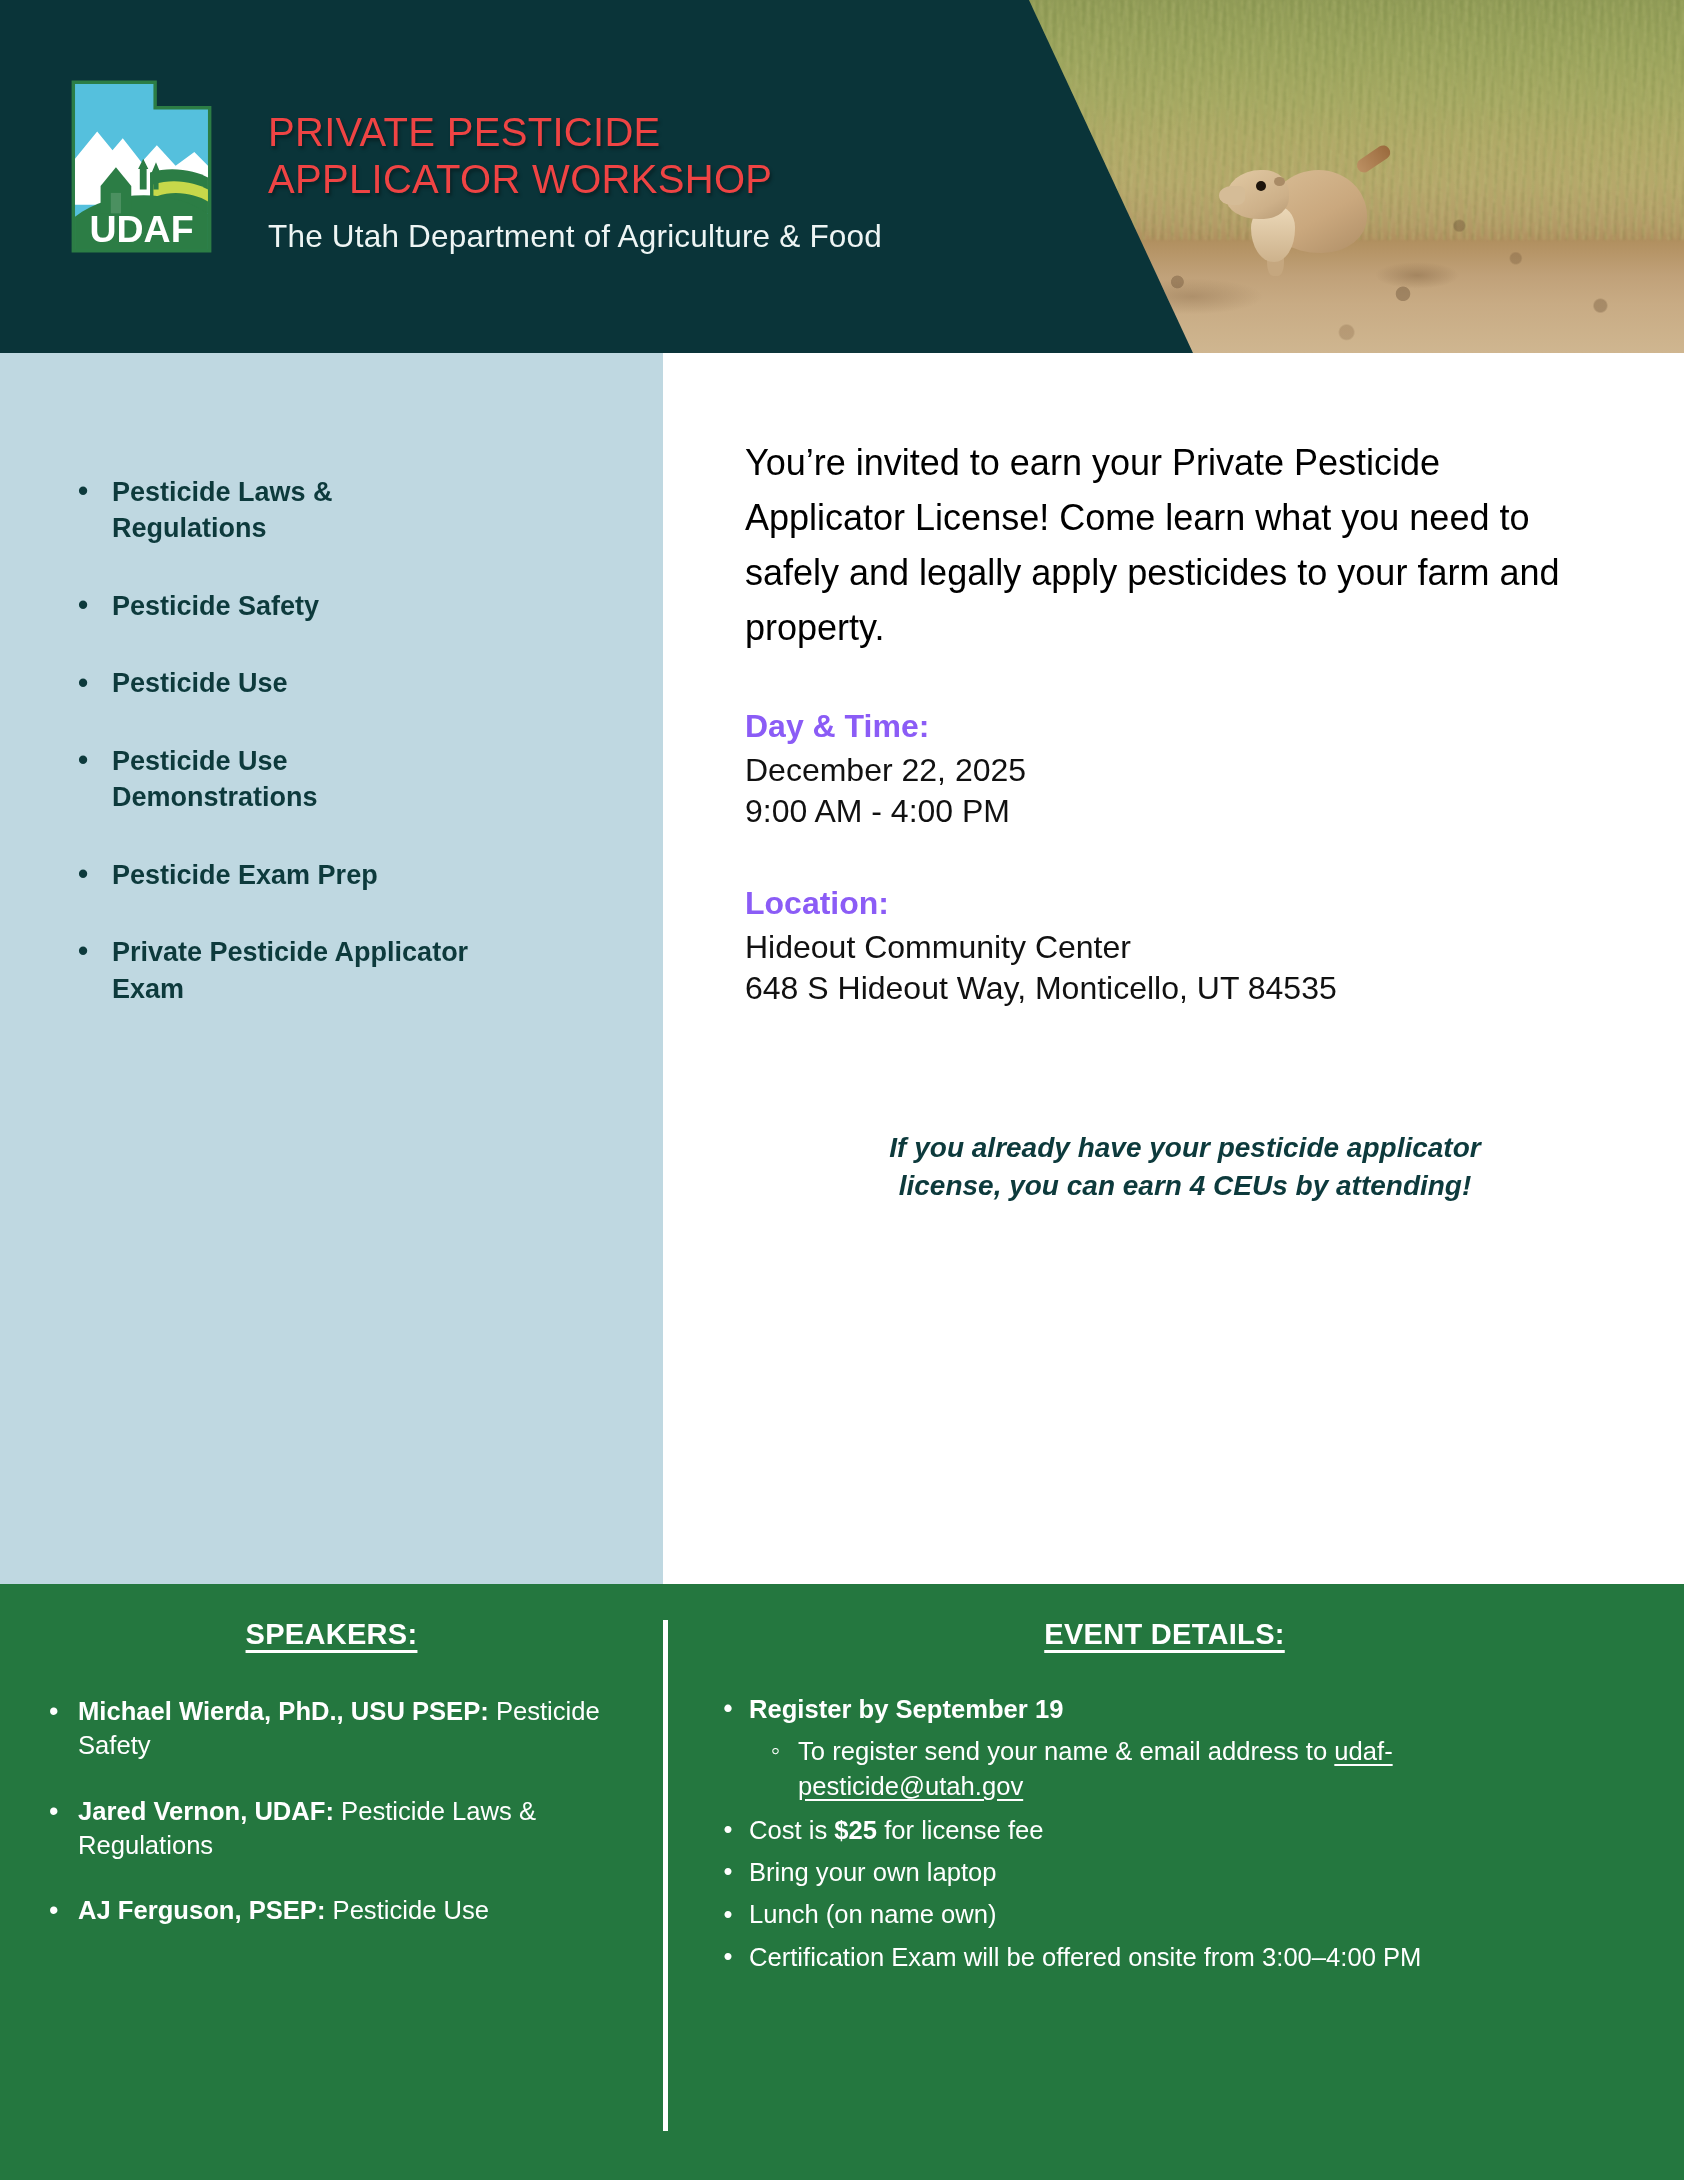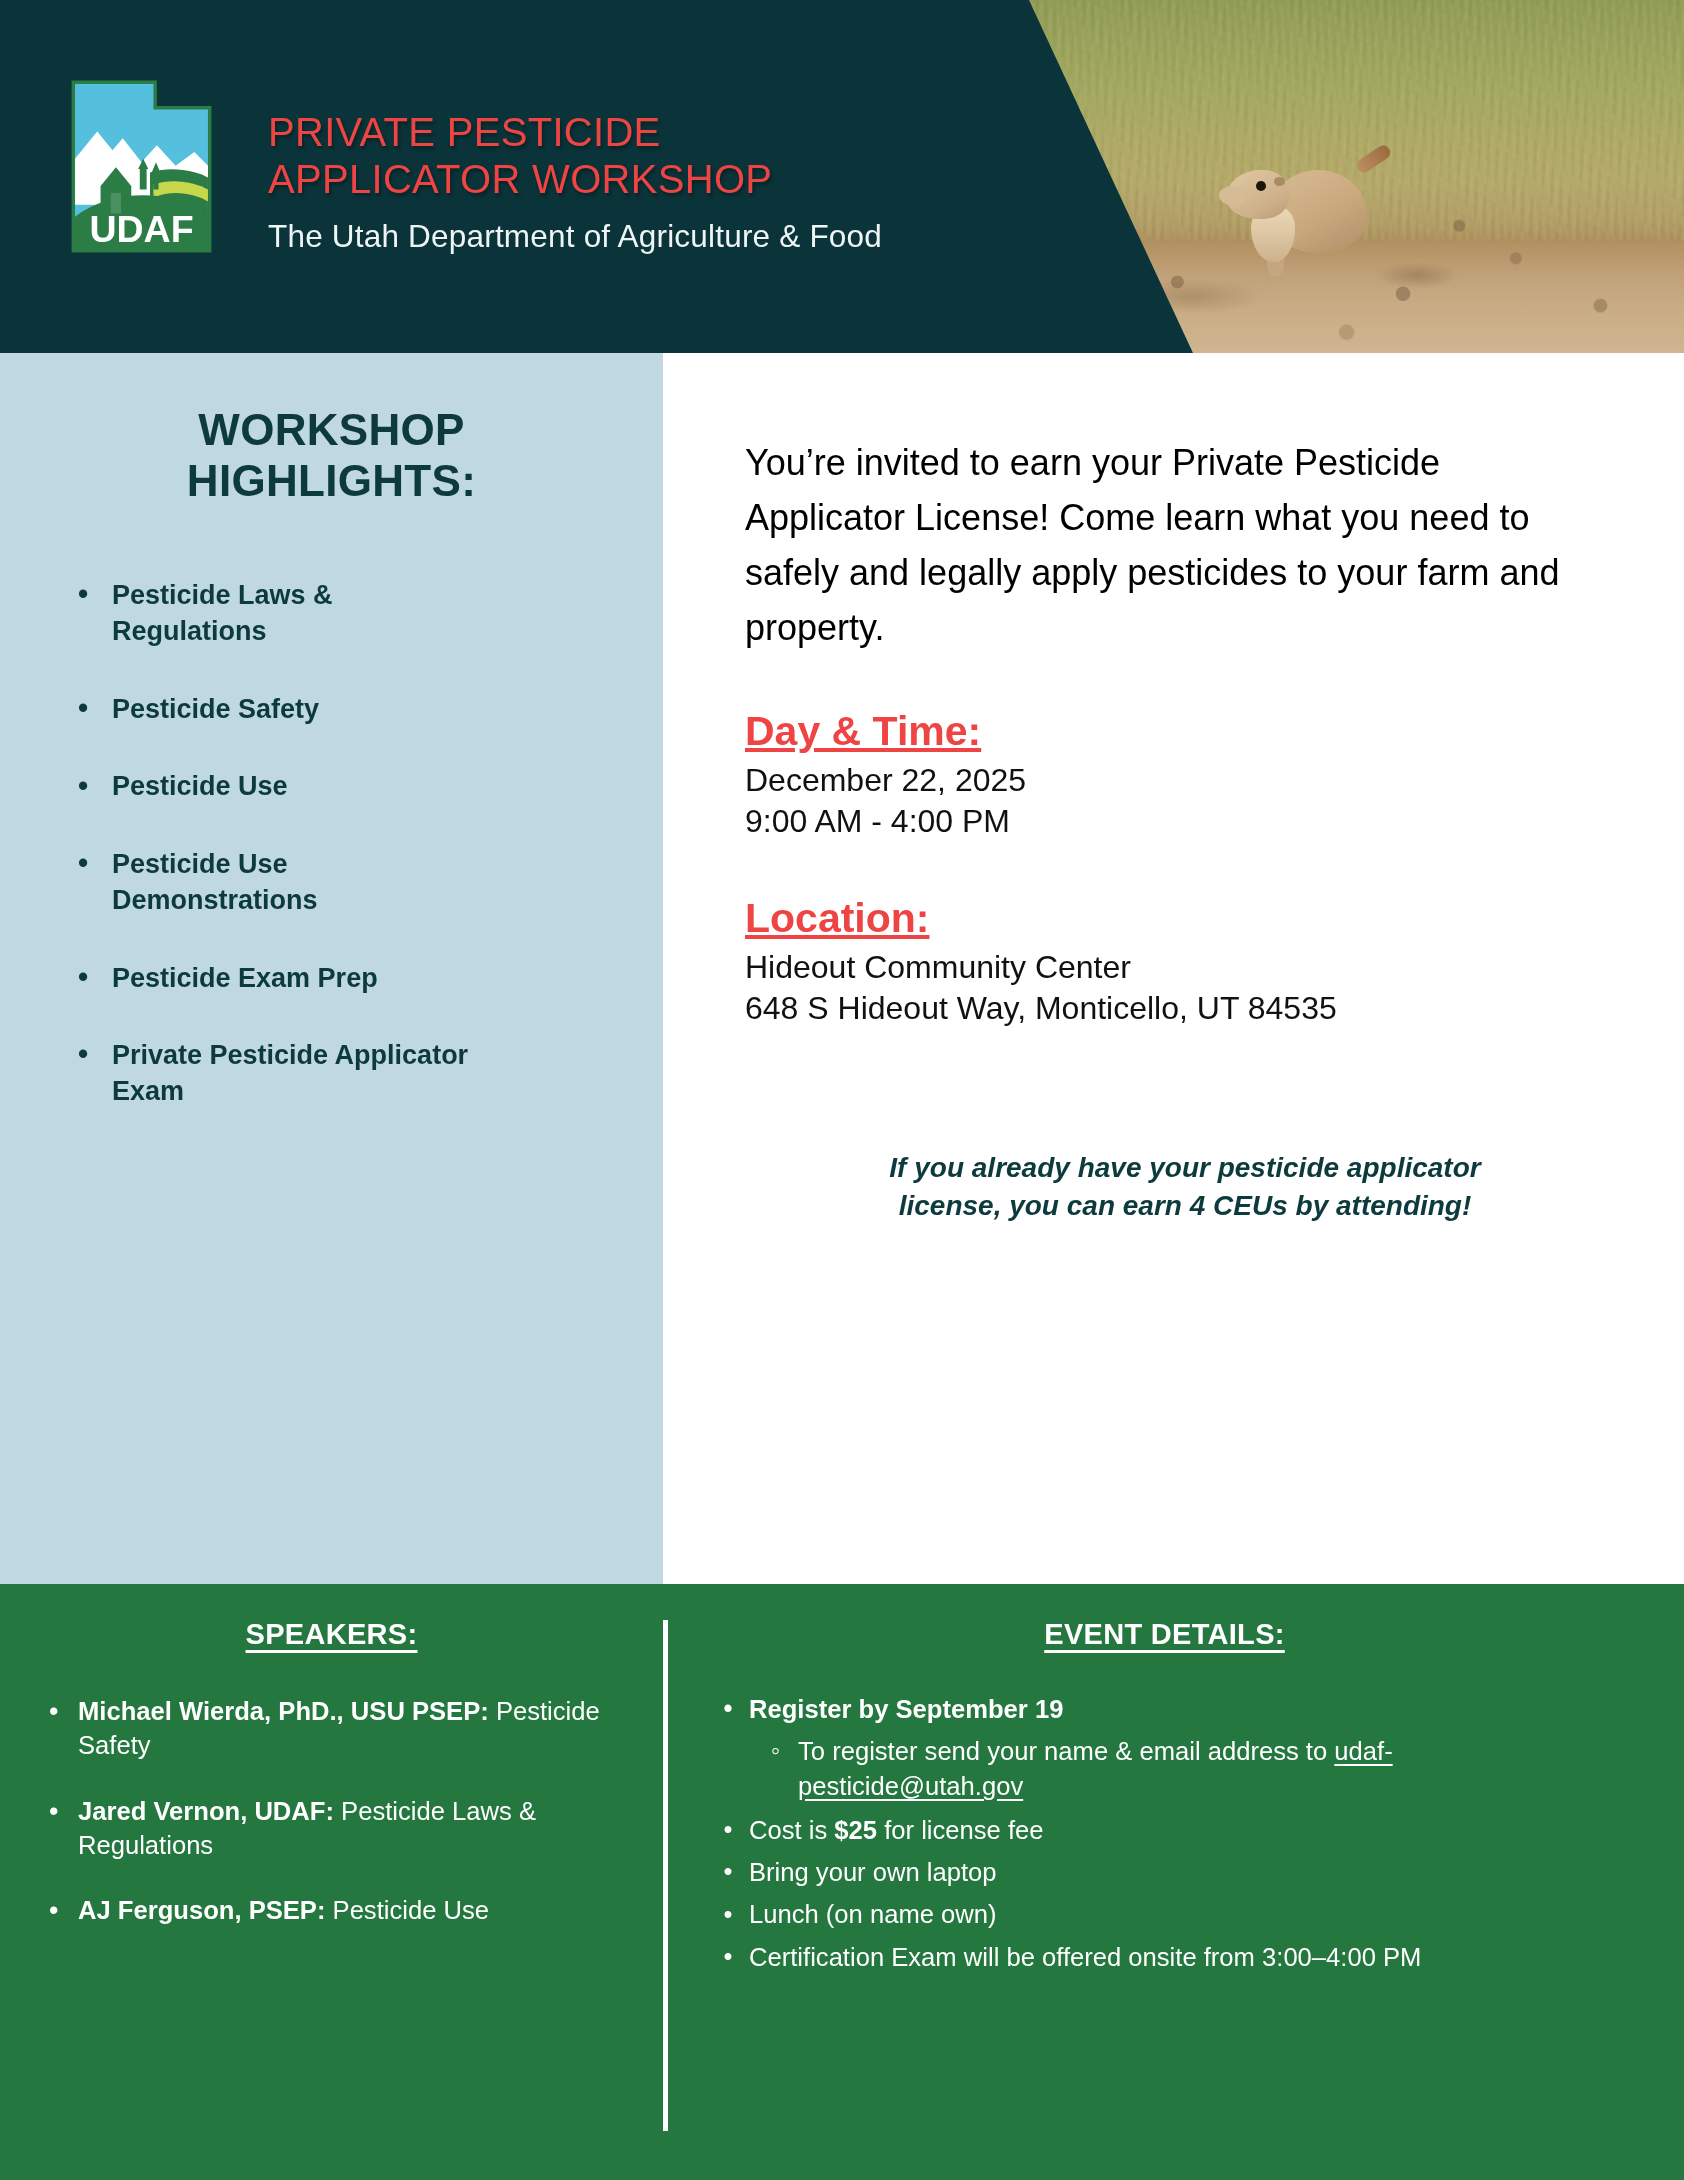--- a/index.html
+++ b/index.html
@@ -176,25 +176,24 @@
   }
   .lead {
     color: #000000;
     font-size: 36px;
     line-height: 1.53;
     font-weight: 400;
     max-width: 852px;
   }
   .block { margin-top: 53px; }
   .block-label {
-    color: #ef4444;
+    color: #8b5cf6;
     font-weight: 800;
-    font-size: 41px;
+    font-size: 32px;
     margin-bottom: 5.1px;
-    text-decoration: underline;
   }
   .block-line {
     color: #111111;
     font-size: 32px;
     line-height: 1.28;
     font-weight: 400;
   }
   .ceu-note {
     margin-top: 120px;
     color: #0d3a3c;
@@ -338,24 +337,20 @@
     </div>
 
     <div class="header-text">
       <div class="title-line">PRIVATE PESTICIDE</div>
       <div class="title-line">APPLICATOR WORKSHOP</div>
       <div class="subtitle">The Utah Department of Agriculture &amp; Food</div>
     </div>
   </div>
 
   <div class="sidebar">
-    <div class="sidebar-title">
-      <div>WORKSHOP</div>
-      <div>HIGHLIGHTS:</div>
-    </div>
     <ul class="hl-list">
       <li class="hl-item">Pesticide Laws &amp; Regulations</li>
       <li class="hl-item">Pesticide Safety</li>
       <li class="hl-item">Pesticide Use</li>
       <li class="hl-item">Pesticide Use Demonstrations</li>
       <li class="hl-item">Pesticide Exam Prep</li>
       <li class="hl-item">Private Pesticide Applicator Exam</li>
     </ul>
   </div>
 

